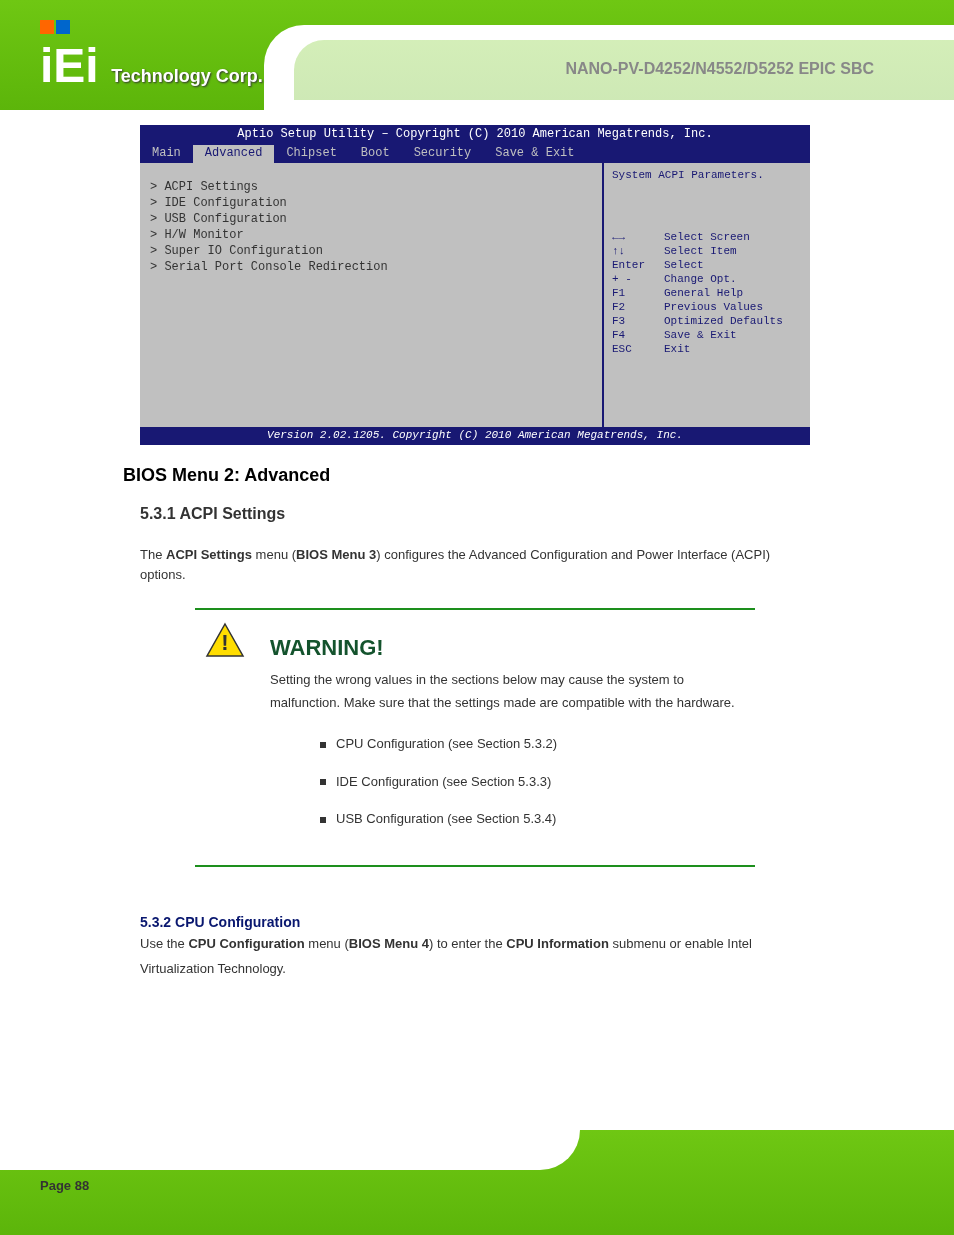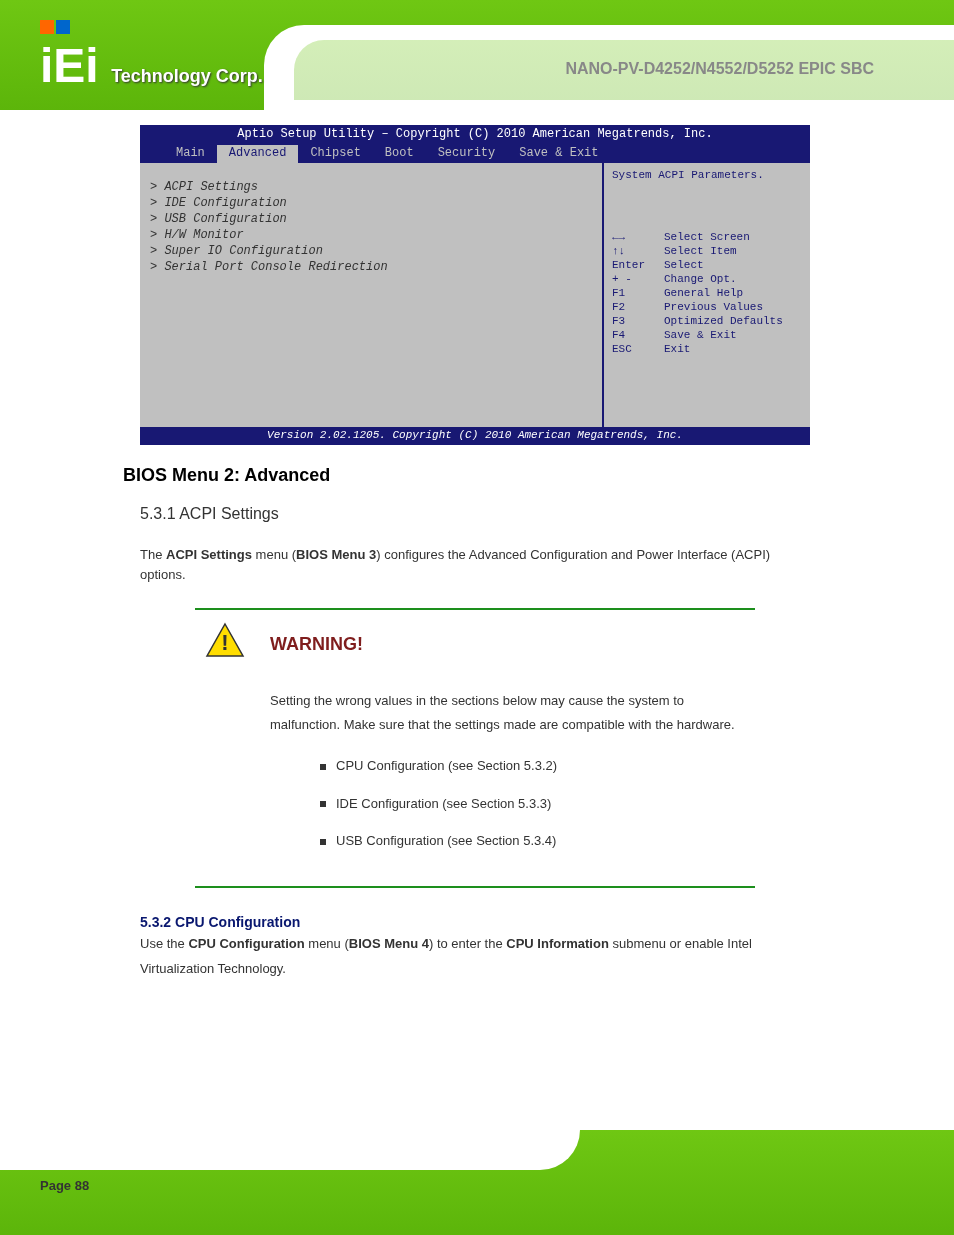--- a/index.html
+++ b/index.html
@@ -112,21 +112,20 @@
       padding-top: 2px;
     }
     
     .bios-tabs {
       background: #181873;
       height: 18px;
       display: flex;
       color: #c0c0c0;
       font-family: 'Courier New', monospace;
       font-size: 12px;
-      padding-left: 24px;
     }
     
     .bios-tab {
       padding: 1px 12px;
     }
     
     .bios-tab.active {
       background: #c0c0c0;
       color: #181873;
     }
@@ -136,21 +135,20 @@
       height: 264px;
     }
     
     .bios-left {
       background: #c0c0c0;
       width: 462px;
       padding: 6px 10px;
       font-family: 'Courier New', monospace;
       font-size: 12px;
       color: #181873;
-      font-style: italic;
     }
     
     .bios-right {
       background: #c0c0c0;
       width: 208px;
       padding: 6px 8px;
       font-family: 'Courier New', monospace;
       font-size: 11px;
       color: #181873;
       border-left: 2px solid #181873;
@@ -192,21 +190,21 @@
       font-size: 18px;
       font-weight: bold;
       color: #000000;
     }
     
     .section-heading {
       position: absolute;
       top: 505px;
       left: 140px;
       font-size: 16px;
-      font-weight: normal;
+      font-weight: bold;
       color: #333;
     }
     
     .section-text {
       position: absolute;
       top: 545px;
       left: 140px;
       width: 670px;
       font-size: 13px;
       color: #333;
@@ -232,24 +230,24 @@
     }
     
     .warning-content {
       margin-left: 75px;
       font-size: 13px;
       color: #333;
       line-height: 1.8;
     }
     
     .warning-title {
-      font-size: 18px;
-      font-weight: bold;
-      color: #7f1d1d;
-      margin-bottom: 29px;
+      font-size: 22px;
+      font-weight: bold;
+      color: #14532d;
+      margin-bottom: 0;
     }
     
     .warning-list {
       margin-top: 18px;
       margin-left: 50px;
     }
     
     .warning-list-item {
       margin-bottom: 14px;
     }

